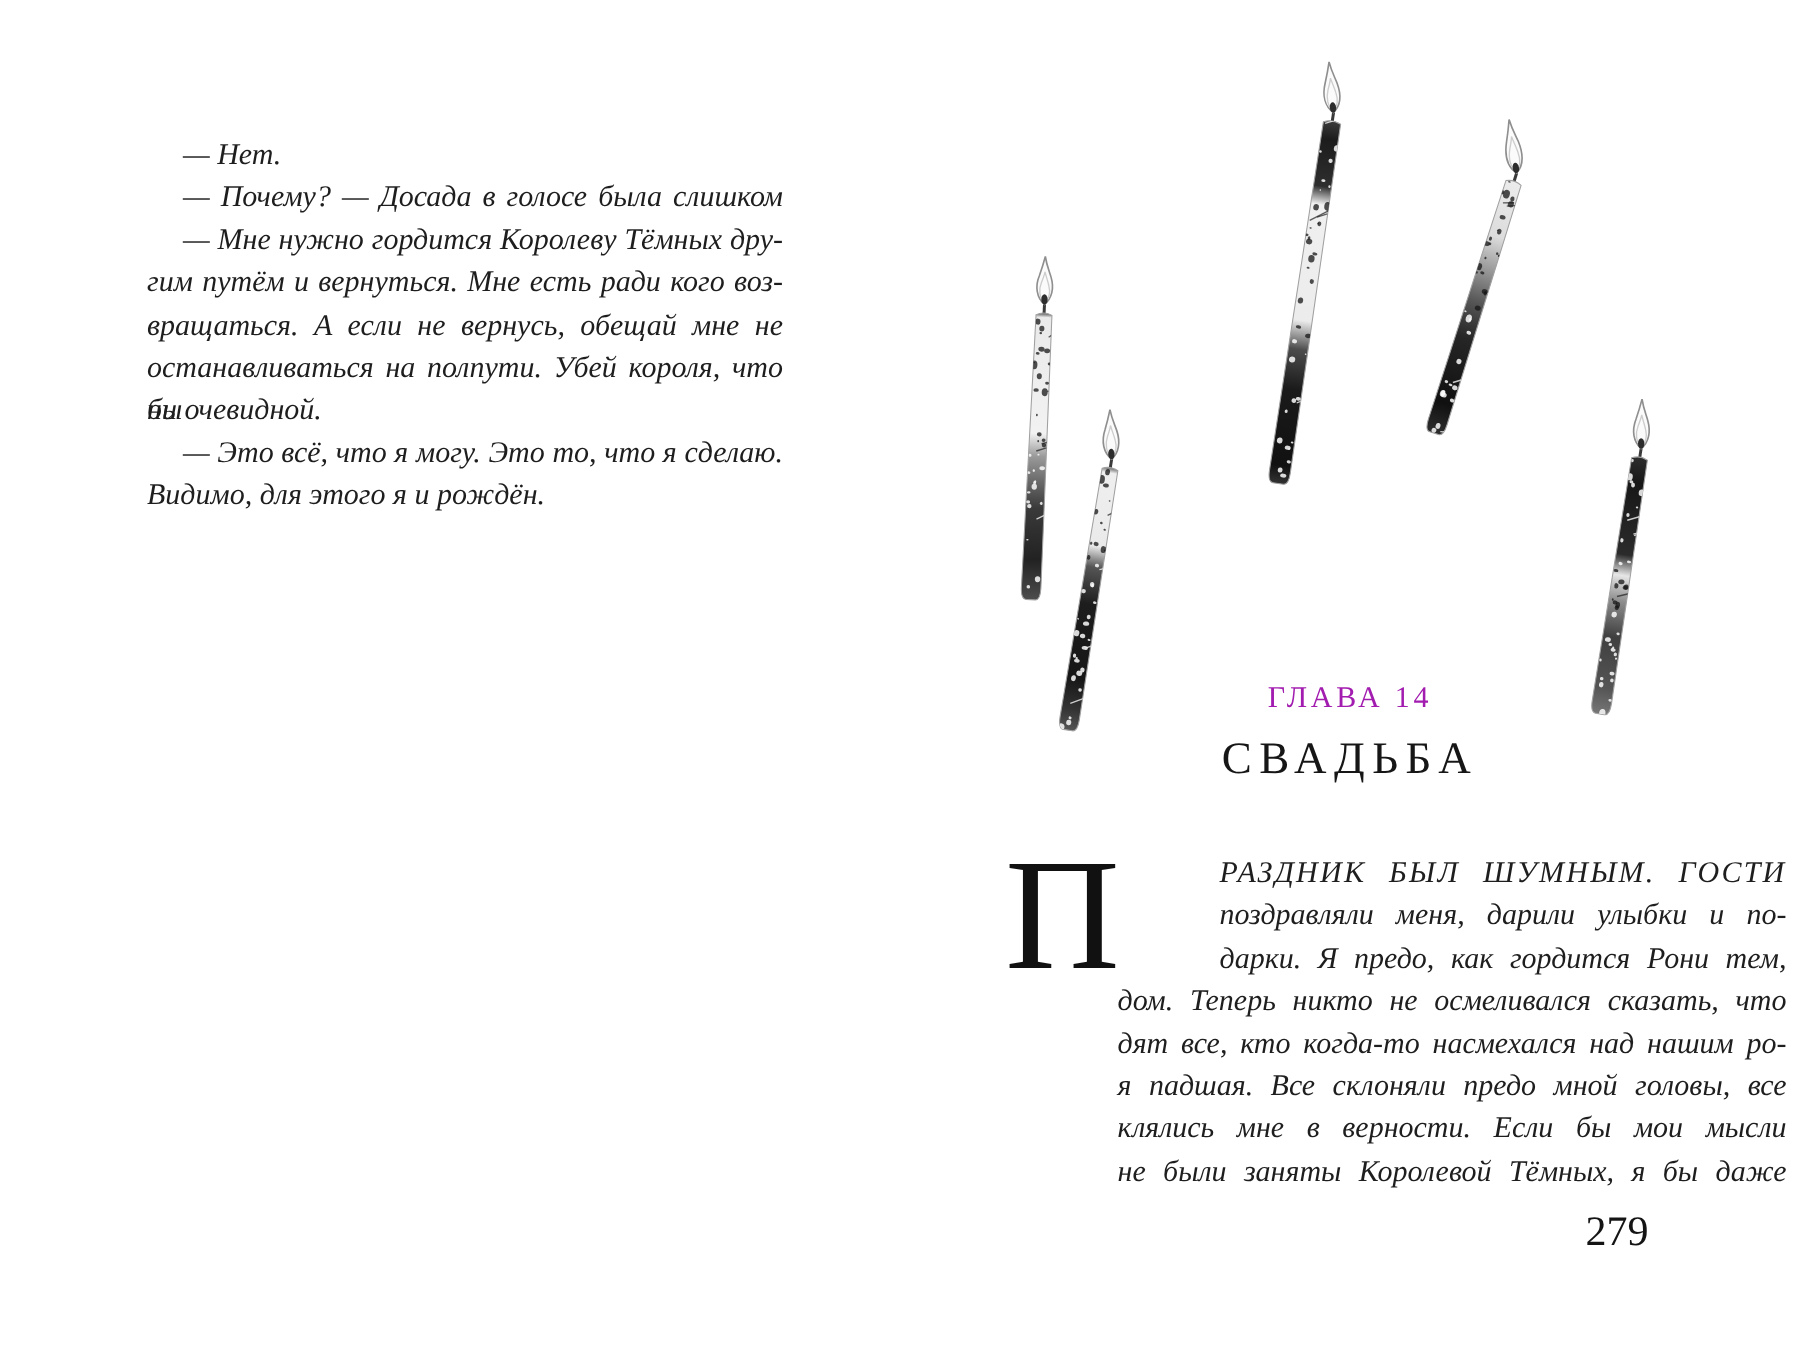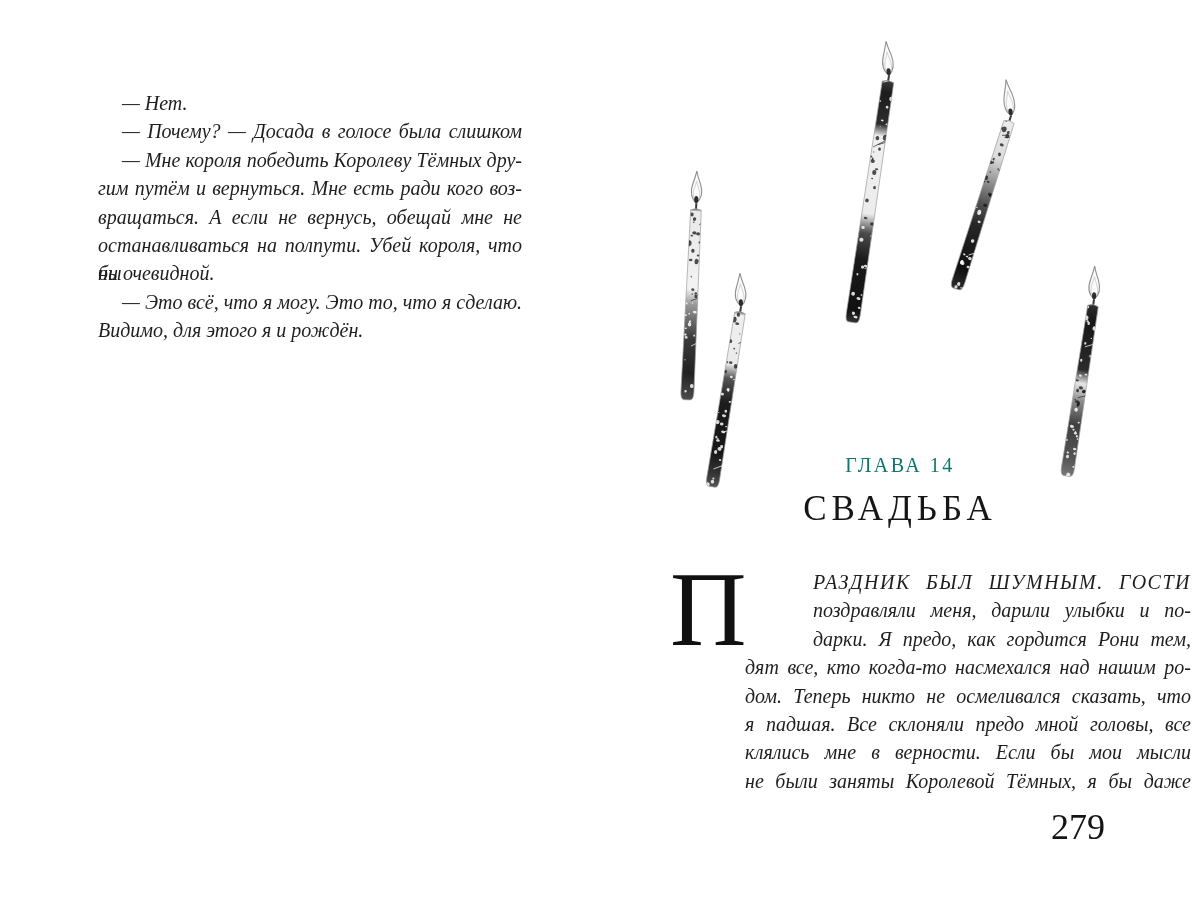--- a/index.html
+++ b/index.html
@@ -14,28 +14,28 @@
   .text-col{font-size:20px;line-height:28.4px;font-style:italic;}
   .ln{text-align:justify;text-align-last:justify;height:28.4px;overflow:visible;white-space:normal;}
   .ln.end{text-align-last:left;}
   .ln.indent{text-indent:24px;}
   .ln.dc{padding-left:68px;}
   .ln.caps{letter-spacing:1.5px;}
   #left-text{left:98px;top:89px;width:424px;}
   #right-text{left:701px;top:568px;width:446px;margin-left:44px;}
   
   #chapter-label{left:677px;top:454px;width:446px;text-align:center;
-    font-size:20px;letter-spacing:2.5px;color:#0f766e;}
+    font-size:20px;letter-spacing:2.5px;color:#a21caf;}
   #chapter-title{left:677px;top:489px;width:446px;text-align:center;
-    font-size:35px;letter-spacing:5px;color:#161616;}
+    font-size:30px;letter-spacing:5px;color:#161616;}
   
   #drop-cap{left:670px;top:557px;font-size:106px;line-height:1;color:#111;}
   
   #folio{left:1028px;top:806px;width:100px;text-align:center;
-    font-size:36px;color:#141414;}
+    font-size:28px;color:#141414;}
   
   #candles-svg{position:absolute;left:0;top:0;pointer-events:none;}
 </style>
 </head>
 <body>
 
 <svg id="candles-svg" width="1200" height="900" viewBox="0 0 1200 900">
     <defs>
       <linearGradient id="g0" x1="0" y1="0" x2="0" y2="1">
         <stop offset="0" stop-color="#555555"></stop>
@@ -346,37 +346,37 @@
     <g transform="translate(1094.1,299.1) rotate(0)">
       <path d="M0,0 C-5.2,-4.5 -6.4,-12 -3.4,-19.8 C-1.8,-24.419999999999998 -0.6,-28.38 0.6,-33 C1.6,-26.400000000000002 3.2,-23.099999999999998 4.4,-18.81 C6.6,-11 5,-4 0,0 Z" fill="#fbfbfb" stroke="#8f8f8f" stroke-width="1.1"></path>
       <path d="M0,-1.5 C-3.4,-4.5 -4,-10 -2,-15.180000000000001 C-0.8,-18.150000000000002 0,-20.46 0.4,-22.44 C1.2,-18.81 2.2,-16.5 3,-12.540000000000001 C4.2,-7.5 3.2,-4 0,-1.5 Z" fill="none" stroke="#cdcdcd" stroke-width="0.9"></path>
       <ellipse cx="0" cy="-3.4" rx="2.1" ry="3.5" fill="#2d2d2d"></ellipse>
     </g>
   </svg>
 
 <div id="left-text" class="abs text-col">
     <div class="ln indent end">— Нет.</div>
     <div class="ln indent">— Почему? — Досада в голосе была слишком</div>
-    <div class="ln indent">— Мне короля победить Королеву Тёмных дру-</div>
+    <div class="ln indent">— Мне нужно гордится Королеву Тёмных дру-</div>
     <div class="ln ">гим путём и вернуться. Мне есть ради кого воз-</div>
     <div class="ln ">вращаться. А если не вернусь, обещай мне не</div>
     <div class="ln ">останавливаться на полпути. Убей короля, что бы</div>
     <div class="ln end">ни очевидной.</div>
     <div class="ln indent">— Это всё, что я могу. Это то, что я сделаю.</div>
     <div class="ln end">Видимо, для этого я и рождён.</div>
   </div>
 
 <div id="chapter-label" class="abs">ГЛАВА 14</div>
 <div id="chapter-title" class="abs">СВАДЬБА</div>
 
 <div id="drop-cap" class="abs">П</div>
 <div id="right-text" class="abs text-col">
     <div class="ln dc caps">РАЗДНИК БЫЛ ШУМНЫМ. ГОСТИ</div>
     <div class="ln dc">поздравляли меня, дарили улыбки и по-</div>
     <div class="ln dc">дарки. Я предо, как гордится Рони тем,</div>
+    <div class="ln ">дом. Теперь никто не осмеливался сказать, что</div>
     <div class="ln ">дят все, кто когда-то насмехался над нашим ро-</div>
-    <div class="ln ">дом. Теперь никто не осмеливался сказать, что</div>
     <div class="ln ">я падшая. Все склоняли предо мной головы, все</div>
     <div class="ln ">клялись мне в верности. Если бы мои мысли</div>
     <div class="ln ">не были заняты Королевой Тёмных, я бы даже</div>
   </div>
 
 <div id="folio" class="abs">279</div>
 
 </body></html>

